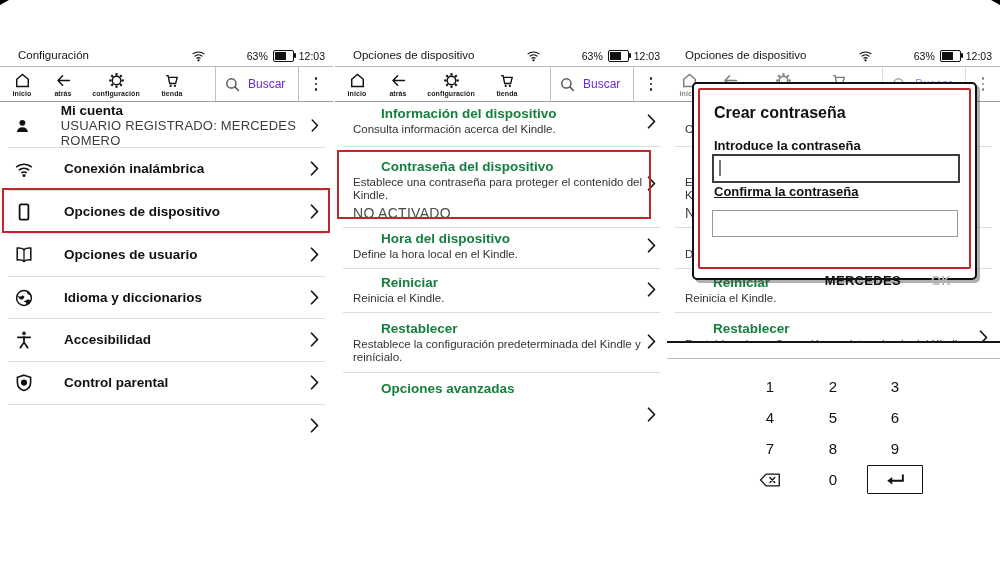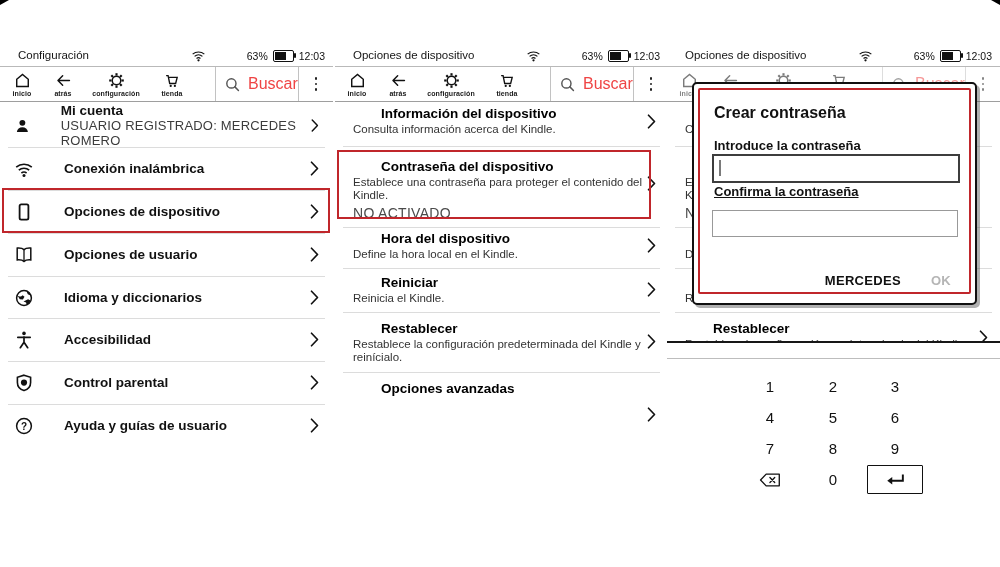--- a/index.html
+++ b/index.html
@@ -18,45 +18,45 @@
 
   
   .tbar{position:absolute;left:0;top:66px;width:333px;height:34px;border-top:1px solid #b9b9b9;border-bottom:1px solid #9e9e9e;background:#fff;}
   .tbar-in{position:absolute;inset:0;}
   .navgrp{position:absolute;left:2px;top:0;height:100%;display:flex;align-items:center;}
   .tbtn{display:flex;flex-direction:column;align-items:center;justify-content:center;gap:1px;height:100%;}
   .tbtn .lbl{font-size:7px;font-weight:bold;letter-spacing:.1px;color:#1a1a1a;}
   .w1{width:40px;} .w2{width:42px;} .w3{width:64px;} .w4{width:48px;}
   .vdiv{position:absolute;top:0;bottom:0;width:1px;background:#c2c2c2;}
   .searchbox{position:absolute;left:216px;top:0;width:82px;height:100%;display:flex;align-items:center;gap:7px;padding-left:8px;box-sizing:border-box;}
-  .searchbox .ph{font-size:16px;color:#ef4444;}
+  .searchbox .ph{font-size:12px;color:#6d28d9;}
   .dotsbox{position:absolute;left:299px;top:0;width:34px;height:100%;display:flex;align-items:center;justify-content:center;}
   .vdots{display:flex;flex-direction:column;gap:2.6px;}
   .vdots i{width:2.8px;height:2.8px;border-radius:50%;background:#222;}
   .dim{opacity:.55;}
 
   
   .lrow{position:absolute;left:0;width:333px;height:43px;display:flex;align-items:center;box-sizing:border-box;padding:0 14px;}
   .lrow .ictxt{display:flex;align-items:center;gap:30px;}
   .lrow .lab{font-size:13.5px;font-weight:bold;color:#111;}
   .lrow .sub{font-size:13px;color:#3c3c3c;letter-spacing:.2px;margin-top:0;}
   .lrow .chev{margin-left:auto;}
   .hdiv{position:absolute;left:8px;width:317px;height:1px;background:#dcdcdc;}
 
   
   .mrow{position:absolute;left:18px;width:300px;}
-  .mrow .mtitle{font-size:13.5px;font-weight:bold;color:#000000;padding-left:28px;}
+  .mrow .mtitle{font-size:13.5px;font-weight:bold;color:#15803d;padding-left:28px;}
   .mrow .mdesc{font-size:11.5px;line-height:13px;color:#333;margin-top:2px;white-space:pre-line;}
   .mrow .mstat{font-size:14px;color:#4a4a4a;letter-spacing:.3px;margin-top:3px;}
   .mchev{position:absolute;right:12px;}
 
   .redbox{position:absolute;border:2px solid #c0262b;box-sizing:border-box;pointer-events:none;}
 
   
-  .dlg{position:absolute;left:25px;top:82px;width:285px;height:223px;background:#fff;border:2.5px solid #101010;border-radius:5px;box-shadow:3px 3px 0 rgba(80,80,80,.45);box-sizing:border-box;z-index:5;}
+  .dlg{position:absolute;left:25px;top:82px;width:285px;height:198px;background:#fff;border:2.5px solid #101010;border-radius:5px;box-shadow:3px 3px 0 rgba(80,80,80,.45);box-sizing:border-box;z-index:5;}
   .dlg-red{position:absolute;left:4px;top:4px;right:4px;bottom:9px;border:2px solid #c0262b;border-radius:2px;pointer-events:none;z-index:6;}
   .dlg-title{position:absolute;left:20px;top:20px;font-size:16px;font-weight:bold;color:#111;}
   .dlg-label{position:absolute;left:20px;font-size:13px;font-weight:bold;color:#111;}
   .pwbox{position:absolute;left:18px;width:244px;height:25px;background:#fff;box-sizing:content-box;}
   .pw1{top:70px;border:2px solid #3d3d3d;}
   .pw2{top:126px;border:1px solid #999;}
   .caret{display:inline-block;width:1.5px;height:16px;background:#7a7a7a;margin:4px 0 0 5px;}
   .dlg-actions{position:absolute;right:24px;top:189px;display:flex;gap:30px;align-items:center;}
   .btn-cancel{font-size:13px;font-weight:bold;color:#111;letter-spacing:.3px;}
   .btn-ok{font-size:13px;font-weight:bold;color:#b5b5b5;letter-spacing:.3px;}
@@ -303,26 +303,20 @@
         </svg>
       <div class="lab">Control parental</div>
       </div>
     <svg class="ic chev" width="9" height="15">
         <use href="#i-chev"></use>
       </svg>
   </div>
   <div class="hdiv" style="top:404px;"></div>
 
   <div class="lrow" style="top:404px;">
-    <div class="ictxt">
-        <svg class="ic" width="20" height="20">
-          <use href="#i-help"></use>
-        </svg>
-      <div class="lab">Ayuda y guías de usuario</div>
-      </div>
     <svg class="ic chev" width="9" height="15">
         <use href="#i-chev"></use>
       </svg>
   </div>
 
   <div class="redbox" style="left:2px;top:188px;width:328px;height:45px;"></div>
 </div>
 
 <div class="panel" id="p2">
   <div class="sbar-title">Opciones de dispositivo</div>

